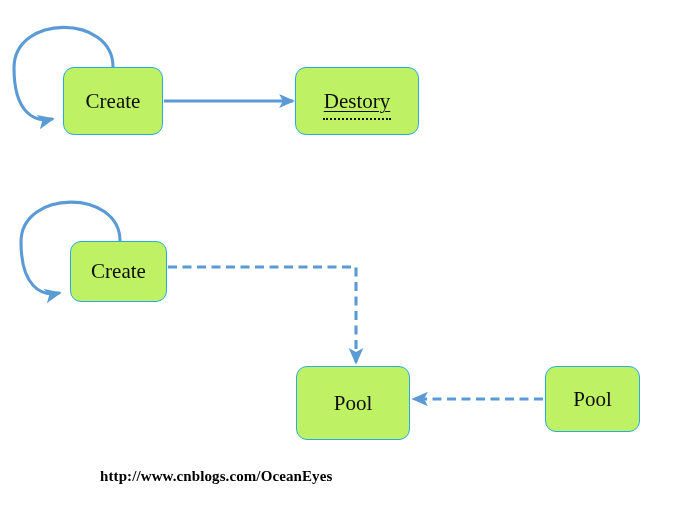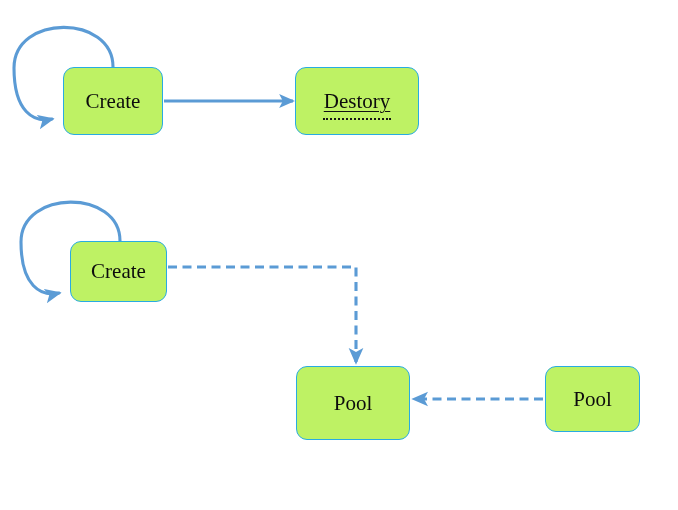--- a/index.html
+++ b/index.html
@@ -120,14 +120,15 @@
   </div>
 
   <div class="node" id="node-pool">
     <span class="node-label">Pool</span>
   </div>
 
   <div class="node" id="node-reuse">
     <span class="node-label">Pool</span>
   </div>
 
+  <div id="footer-url">http://www.cnblogs.com/OceanEyes</div>
 
 </div>
 
 </body></html>

